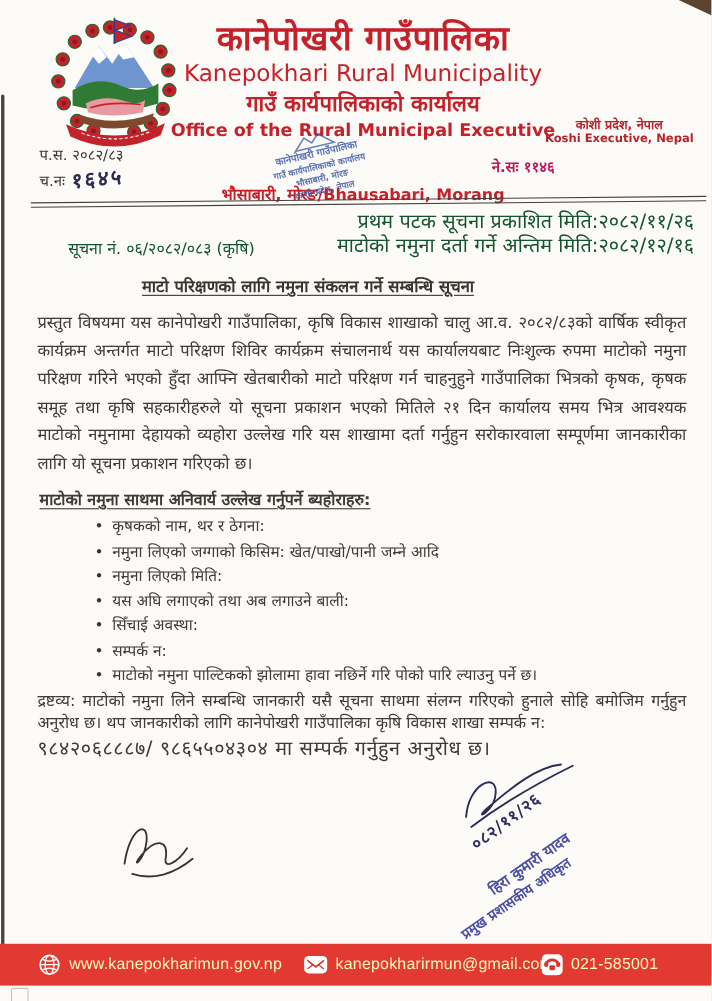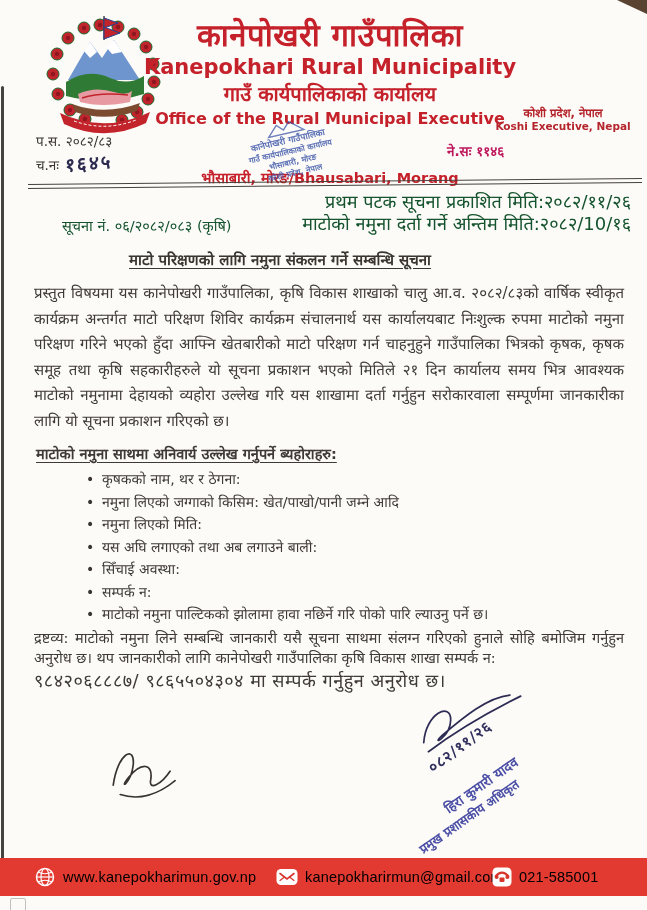--- a/index.html
+++ b/index.html
@@ -7,21 +7,21 @@
         font-family:"DejaVu Sans","Liberation Sans",sans-serif;color:#3f3a35;}
   .abs{position:absolute;}
 
   
   .scan-edge{left:1px;top:86px;width:3px;height:782px;background:#222;opacity:.85;border-radius:2px;}
   .scan-corner{right:0;top:0;width:0;height:0;border-top:14px solid #5a4331;border-left:30px solid transparent;}
 
   
   .head-center{left:128px;top:16px;width:404px;text-align:center;}
   .t-np{font-size:31px;font-weight:bold;color:#c5212b;line-height:38px;letter-spacing:.5px;}
-  .t-en{font-size:21px;font-weight:700;color:#c5212b;line-height:27px;}
+  .t-en{font-size:21px;font-weight:400;color:#c5212b;line-height:27px;}
   .o-np{font-size:20px;font-weight:bold;color:#c5212b;line-height:27px;}
   .o-en{font-size:16px;font-weight:600;color:#c5212b;line-height:21px;}
   .addr{font-size:14.5px;font-weight:bold;color:#c5212b;line-height:19px;margin-top:40px;}
   .province{left:492px;top:106px;width:142px;text-align:center;color:#b5242c;}
   .prov-np{font-size:11.5px;font-weight:bold;line-height:14px;}
   .prov-en{font-size:10.5px;font-weight:600;line-height:13px;}
 
   .refs{left:36px;top:130px;font-size:13.5px;line-height:22px;color:#3a352f;}
   .chalani-hand{display:inline-block;font-size:19px;font-weight:bold;color:#2c2a4e;
                 transform:rotate(-5deg) skewX(-6deg);letter-spacing:2px;margin-left:6px;}
@@ -57,21 +57,21 @@
   .sig-right svg{position:absolute;left:12px;top:2px;transform:rotate(-16deg);}
   .sig-date{position:absolute;left:20px;top:44px;font-size:15px;font-weight:bold;color:#31305e;
             transform:rotate(-37deg);letter-spacing:1px;}
   .sig-name{position:absolute;left:36px;top:84px;font-size:13.5px;font-weight:bold;color:#4b4fa5;
             transform:rotate(-35deg);white-space:nowrap;}
   .sig-desig{position:absolute;left:8px;top:116px;font-size:12.5px;font-weight:600;color:#4b4fa5;
              transform:rotate(-35deg);white-space:nowrap;}
 
   
   .footer{left:0;top:858px;width:647px;height:38px;background:#e23a31;}
-  .f-item{position:absolute;top:0;height:38px;display:flex;align-items:center;gap:7px;color:#000000;
+  .f-item{position:absolute;top:0;height:38px;display:flex;align-items:center;gap:7px;color:#fef9c3;
           font-size:14.5px;font-family:"Liberation Sans","DejaVu Sans",sans-serif;letter-spacing:.2px;}
   .f-site{left:34px;} .f-mail{left:276px;} .f-phone{left:492px;}
 
   .scanline{left:10px;top:898px;display:flex;align-items:center;gap:4px;color:#c3c1bd;font-size:8px;}
   .cs-box{display:inline-block;border:1px solid #c3c1bd;border-radius:2px;font-size:6.5px;font-weight:bold;
           padding:12px 2px;line-height:9px;color:#b5b3af;}
 </style>
 </head>
 <body>
 
@@ -172,21 +172,21 @@
     <div class="s2">गाउँ कार्यपालिकाको कार्यालय</div>
     <div class="s3">भौसाबारी, मोरङ</div>
     <div class="s4">कोशी प्रदेश, नेपाल</div>
   </div>
 
   <div class="abs rule2"></div>
 
   <div class="abs notice-no">सूचना नं. ०६/२०८२/०८३ (कृषि)</div>
   <div class="abs meta-right">
     <div>प्रथम पटक सूचना प्रकाशित मिति:२०८२/११/२६</div>
-    <div>माटोको नमुना दर्ता गर्ने अन्तिम मिति:२०८२/10/१६</div>
+    <div>माटोको नमुना दर्ता गर्ने अन्तिम मिति:२०८२/१२/१६</div>
   </div>
 
   <div class="abs subject">
     <span class="u">माटो परिक्षणको लागि नमुना संकलन गर्ने सम्बन्धि सूचना</span>
   </div>
 
   <div class="abs content">
     <p class="para">प्रस्तुत विषयमा यस कानेपोखरी गाउँपालिका, कृषि विकास शाखाको चालु आ.व. २०८२/८३को वार्षिक स्वीकृत कार्यक्रम अन्तर्गत माटो परिक्षण शिविर कार्यक्रम संचालनार्थ यस कार्यालयबाट निःशुल्क रुपमा माटोको नमुना परिक्षण गरिने भएको हुँदा आफ्नि खेतबारीको माटो परिक्षण गर्न चाहनुहुने गाउँपालिका भित्रको कृषक, कृषक समूह तथा कृषि सहकारीहरुले यो सूचना प्रकाशन भएको मितिले २१ दिन कार्यालय समय भित्र आवश्यक माटोको नमुनामा देहायको व्यहोरा उल्लेख गरि यस शाखामा दर्ता गर्नुहुन सरोकारवाला सम्पूर्णमा जानकारीका लागि यो सूचना प्रकाशन गरिएको छ।</p>
     <span class="list-head u">माटोको नमुना साथमा अनिवार्य उल्लेख गर्नुपर्ने ब्यहोराहरु:</span>
     <ul class="blist">

